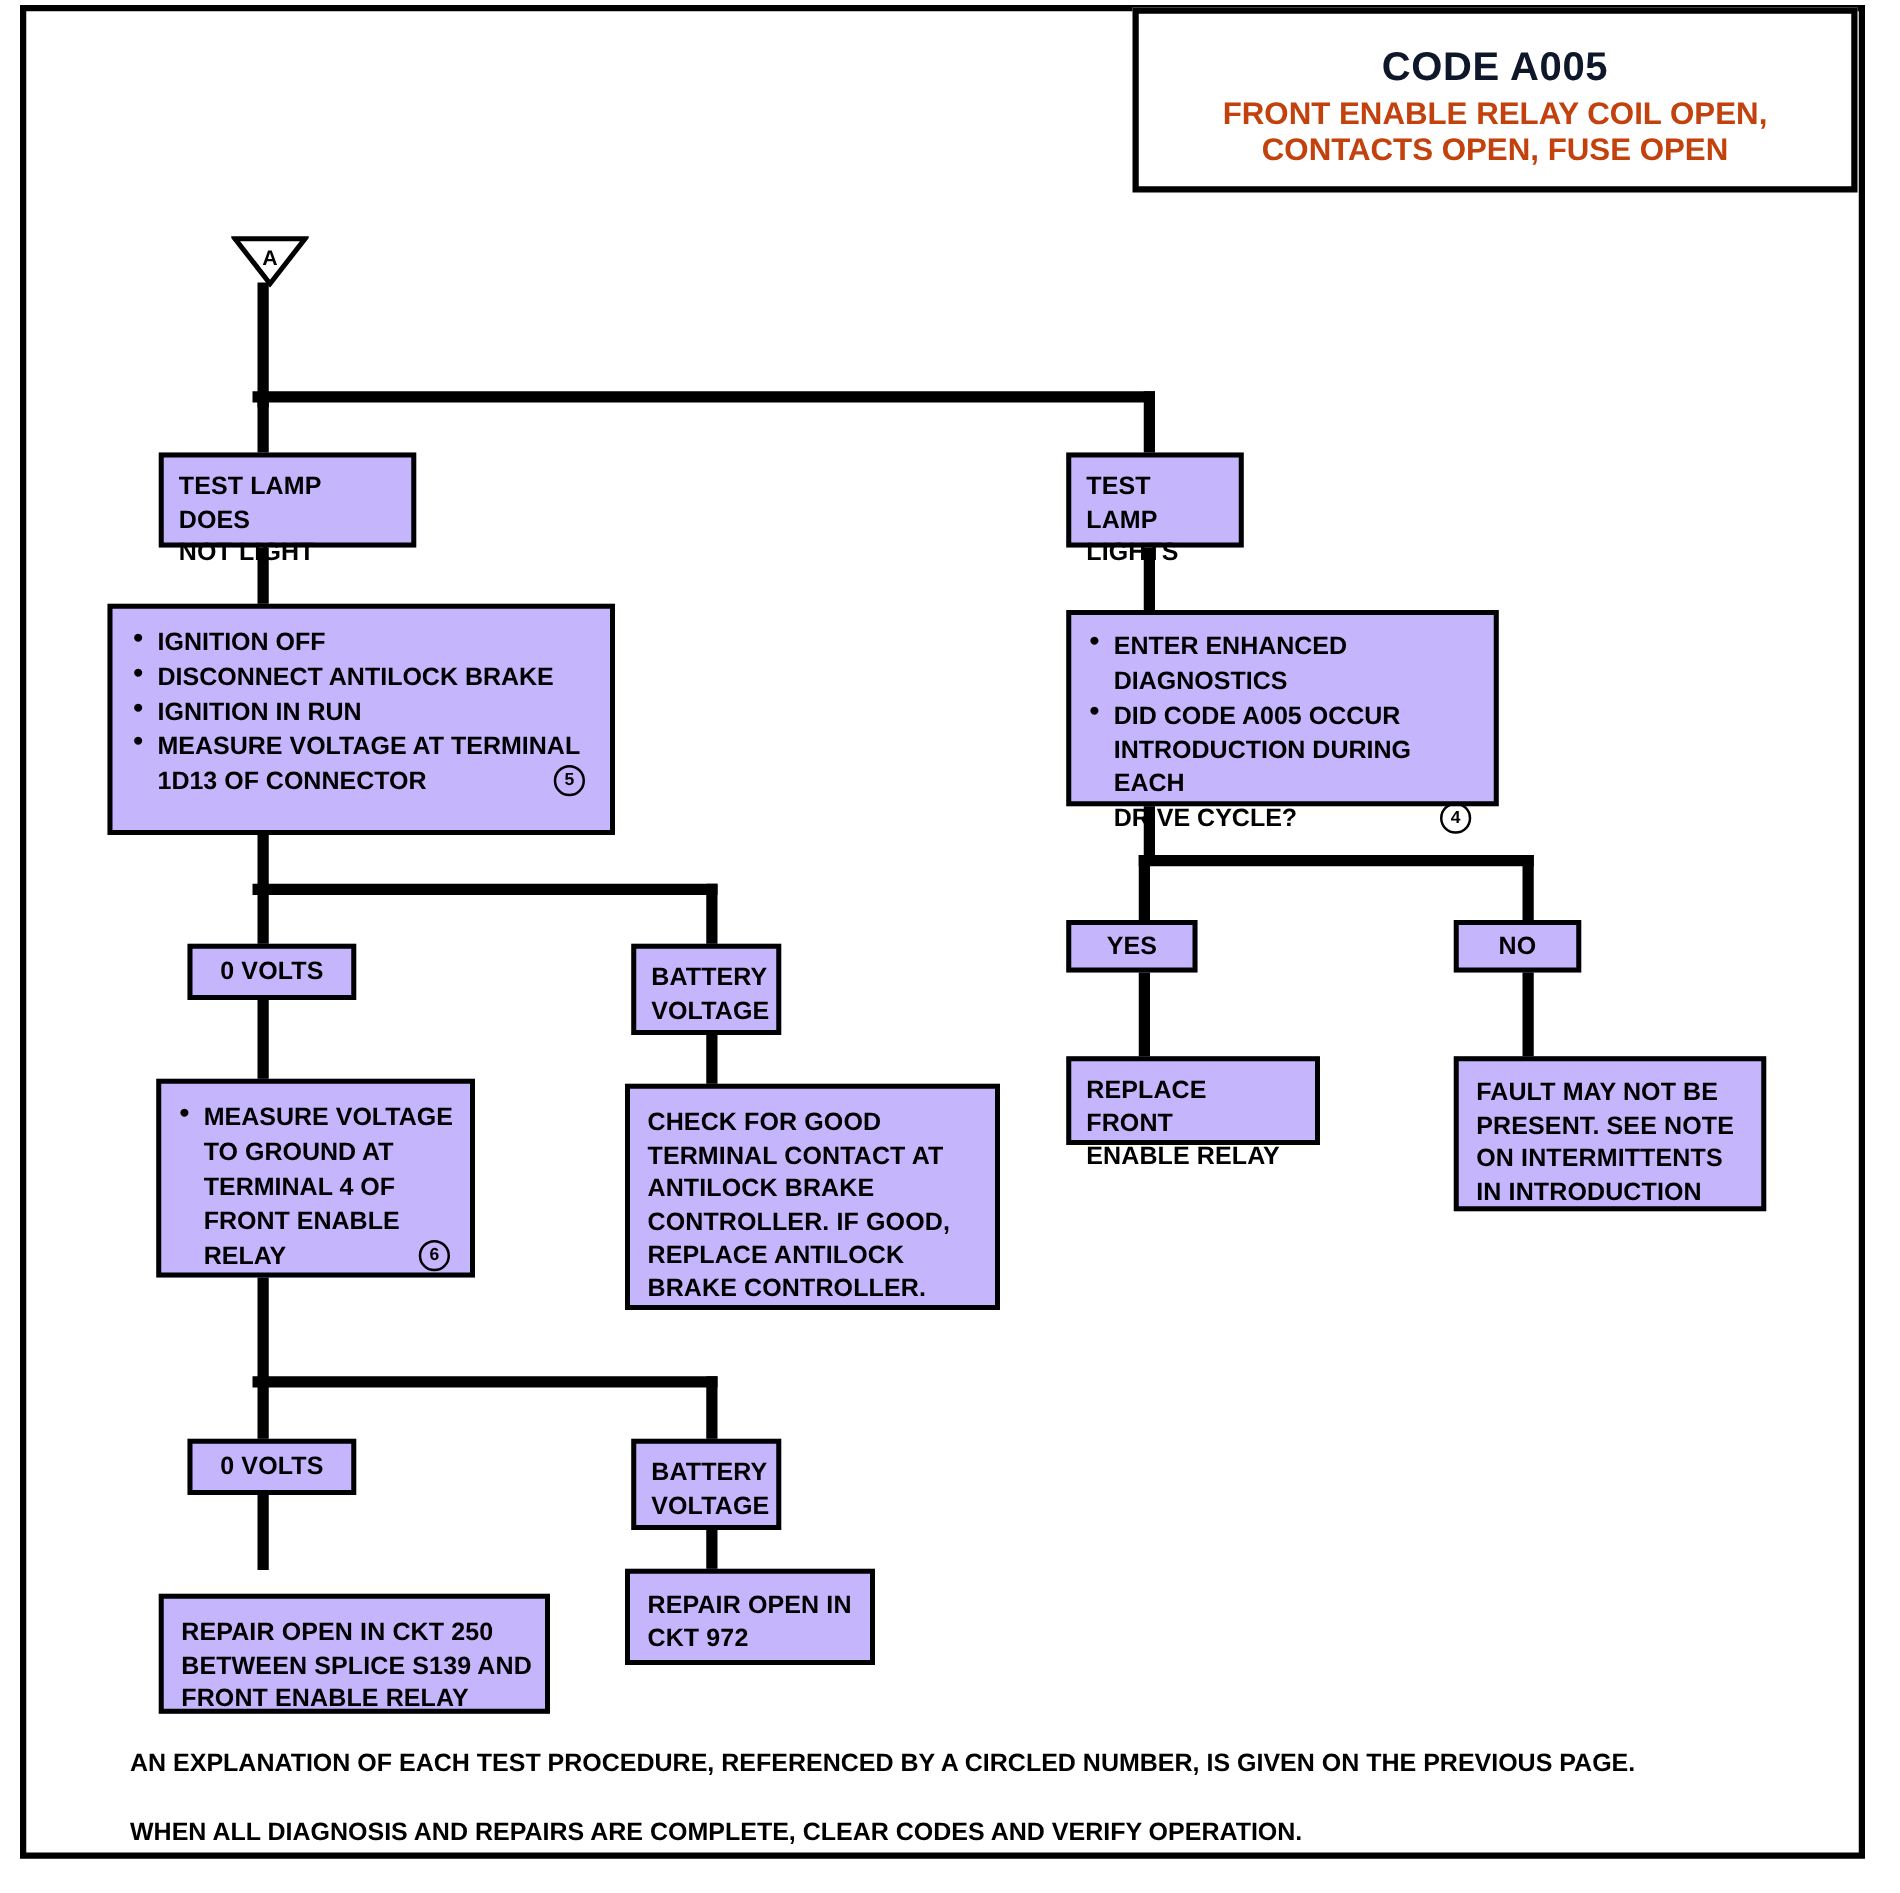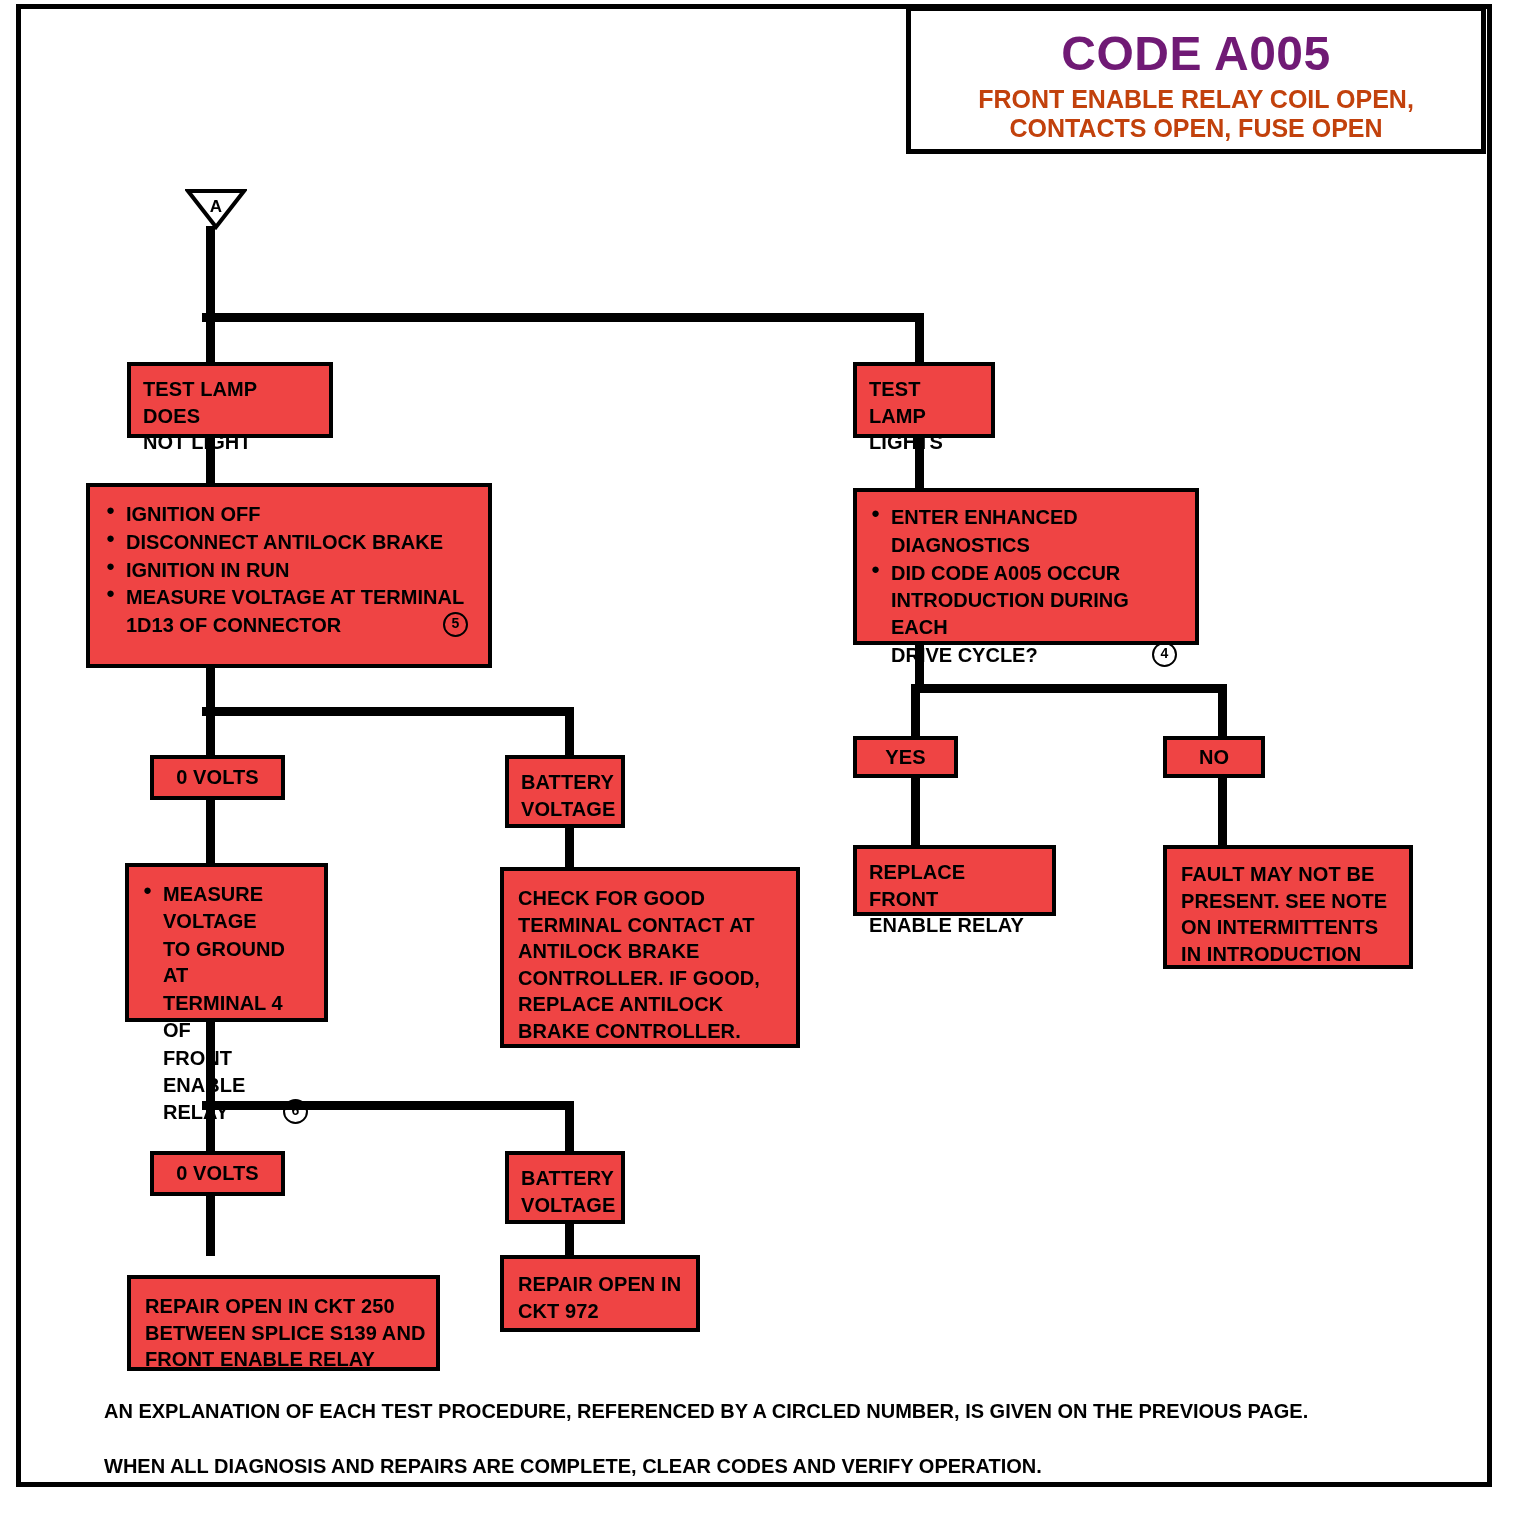--- a/index.html
+++ b/index.html
@@ -10,26 +10,26 @@
   #page{position:absolute;left:0;top:0;width:1520px;height:1514px;background:#fff;overflow:hidden;}
 
   
   .frame{position:absolute;left:16px;top:4px;width:1476px;height:1483px;
          border:5px solid #000;box-sizing:border-box;}
 
   
   .code-box{position:absolute;left:906px;top:6px;width:580px;height:148px;
             border:5px solid #000;box-sizing:border-box;background:#fff;
             display:flex;flex-direction:column;align-items:center;justify-content:center;}
-  .code-title{font-size:48px;font-weight:bold;letter-spacing:.5px;line-height:1.05;
-              color:#701a75;text-align:center;margin-bottom:6px;margin-top:12px;}
+  .code-title{font-size:32px;font-weight:bold;letter-spacing:.5px;line-height:1.05;
+              color:#0f172a;text-align:center;margin-bottom:6px;margin-top:12px;}
   .code-sub{font-size:25px;font-weight:bold;line-height:1.15;color:#c2410c;text-align:center;}
 
   
-  .box{position:absolute;border:4px solid #000;box-sizing:border-box;background:#ef4444;
+  .box{position:absolute;border:4px solid #000;box-sizing:border-box;background:#c4b5fd;
        color:#000;font-weight:bold;}
   .box-txt{font-size:20px;line-height:1.33;font-weight:bold;letter-spacing:.1px;}
   .pad{padding:10px 12px;}
   .ctr{display:flex;align-items:center;justify-content:center;height:100%;}
 
   
   ul.bul{list-style:none;margin:0;padding:0;}
   ul.bul li{position:relative;padding-left:20px;margin:0 0 1px 0;
             font-size:20px;line-height:1.34;font-weight:bold;}
   ul.bul li:before{content:"\25CF";position:absolute;left:0;top:-1px;font-size:15px;}
@@ -149,21 +149,21 @@
 
   <div class="box" style="left:150px;top:755px;width:135px;height:45px;">
     <div class="ctr box-txt">0 VOLTS</div>
   </div>
 
   <div class="box pad" style="left:505px;top:755px;width:120px;height:73px;">
     <div class="box-txt" style="white-space:pre-line;">BATTERY
 VOLTAGE</div>
   </div>
 
-  <div class="box" style="left:125px;top:863px;width:203px;height:159px;padding:14px 10px 0 14px;">
+  <div class="box" style="left:125px;top:863px;width:255px;height:159px;padding:14px 10px 0 14px;">
     <ul class="bul">
       <li>MEASURE VOLTAGE</li>
       <li class="cont">TO GROUND AT</li>
       <li class="cont">TERMINAL 4 OF</li>
       <li class="cont">FRONT ENABLE</li>
       <li class="cont">
         <span>RELAY</span>
         <span class="circ ref">6</span>
       </li>
     </ul>

